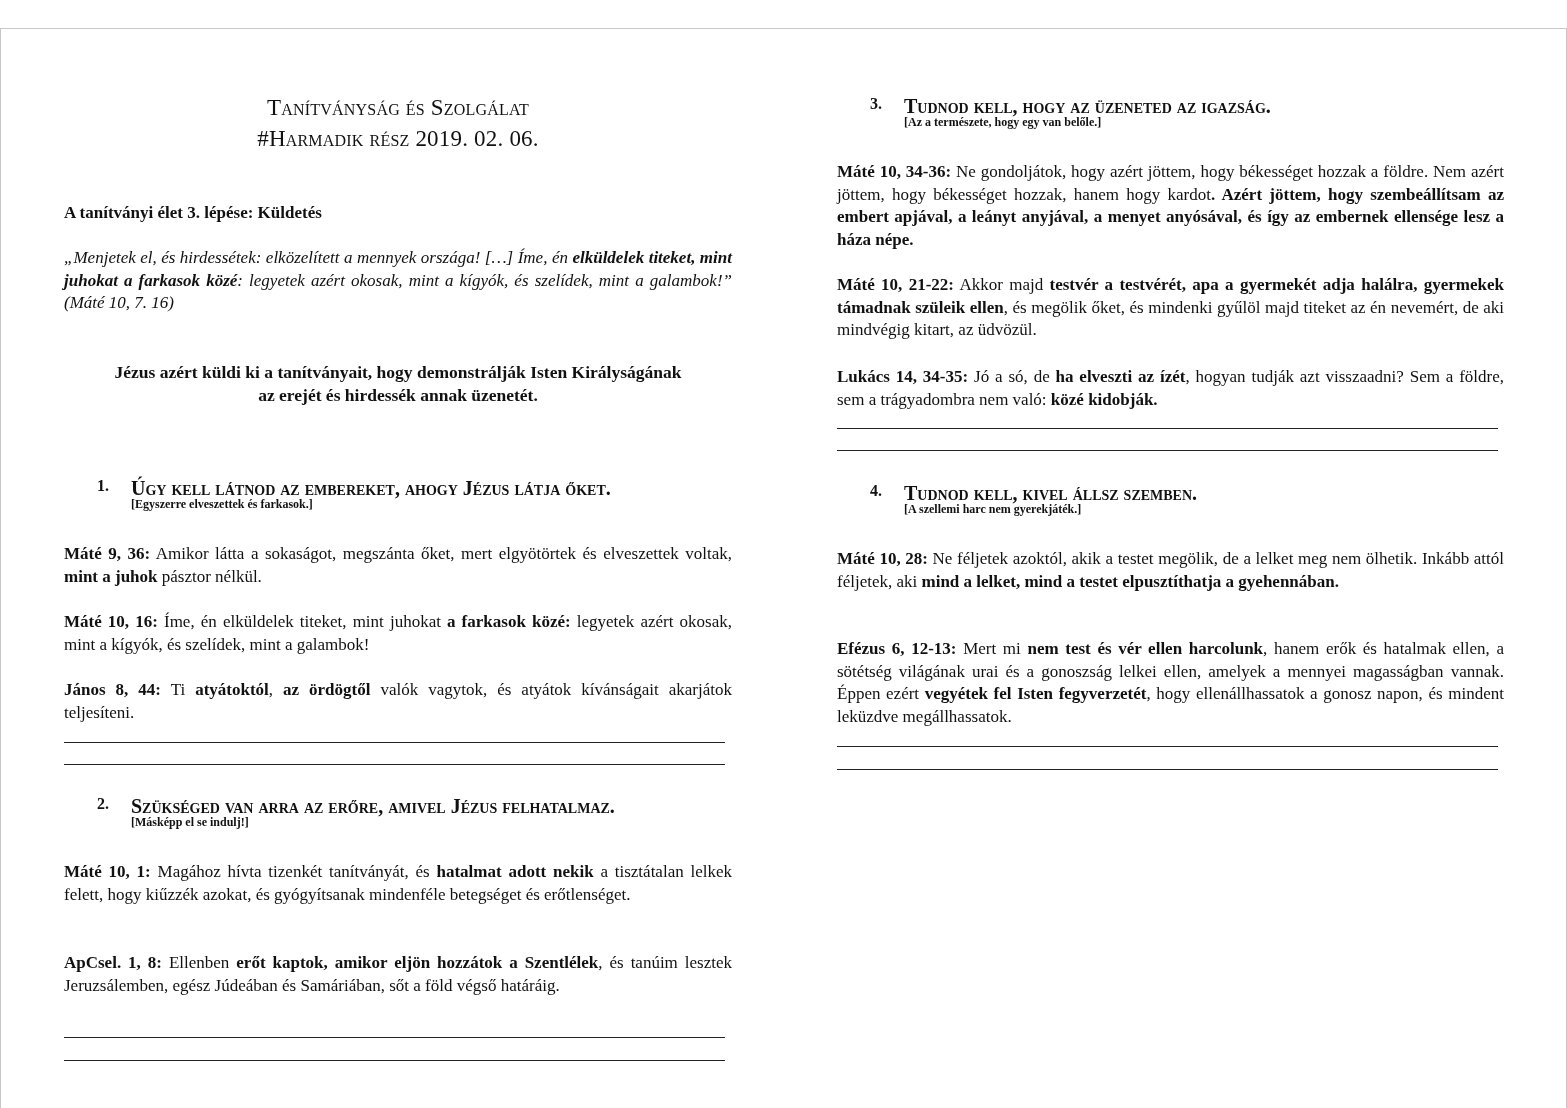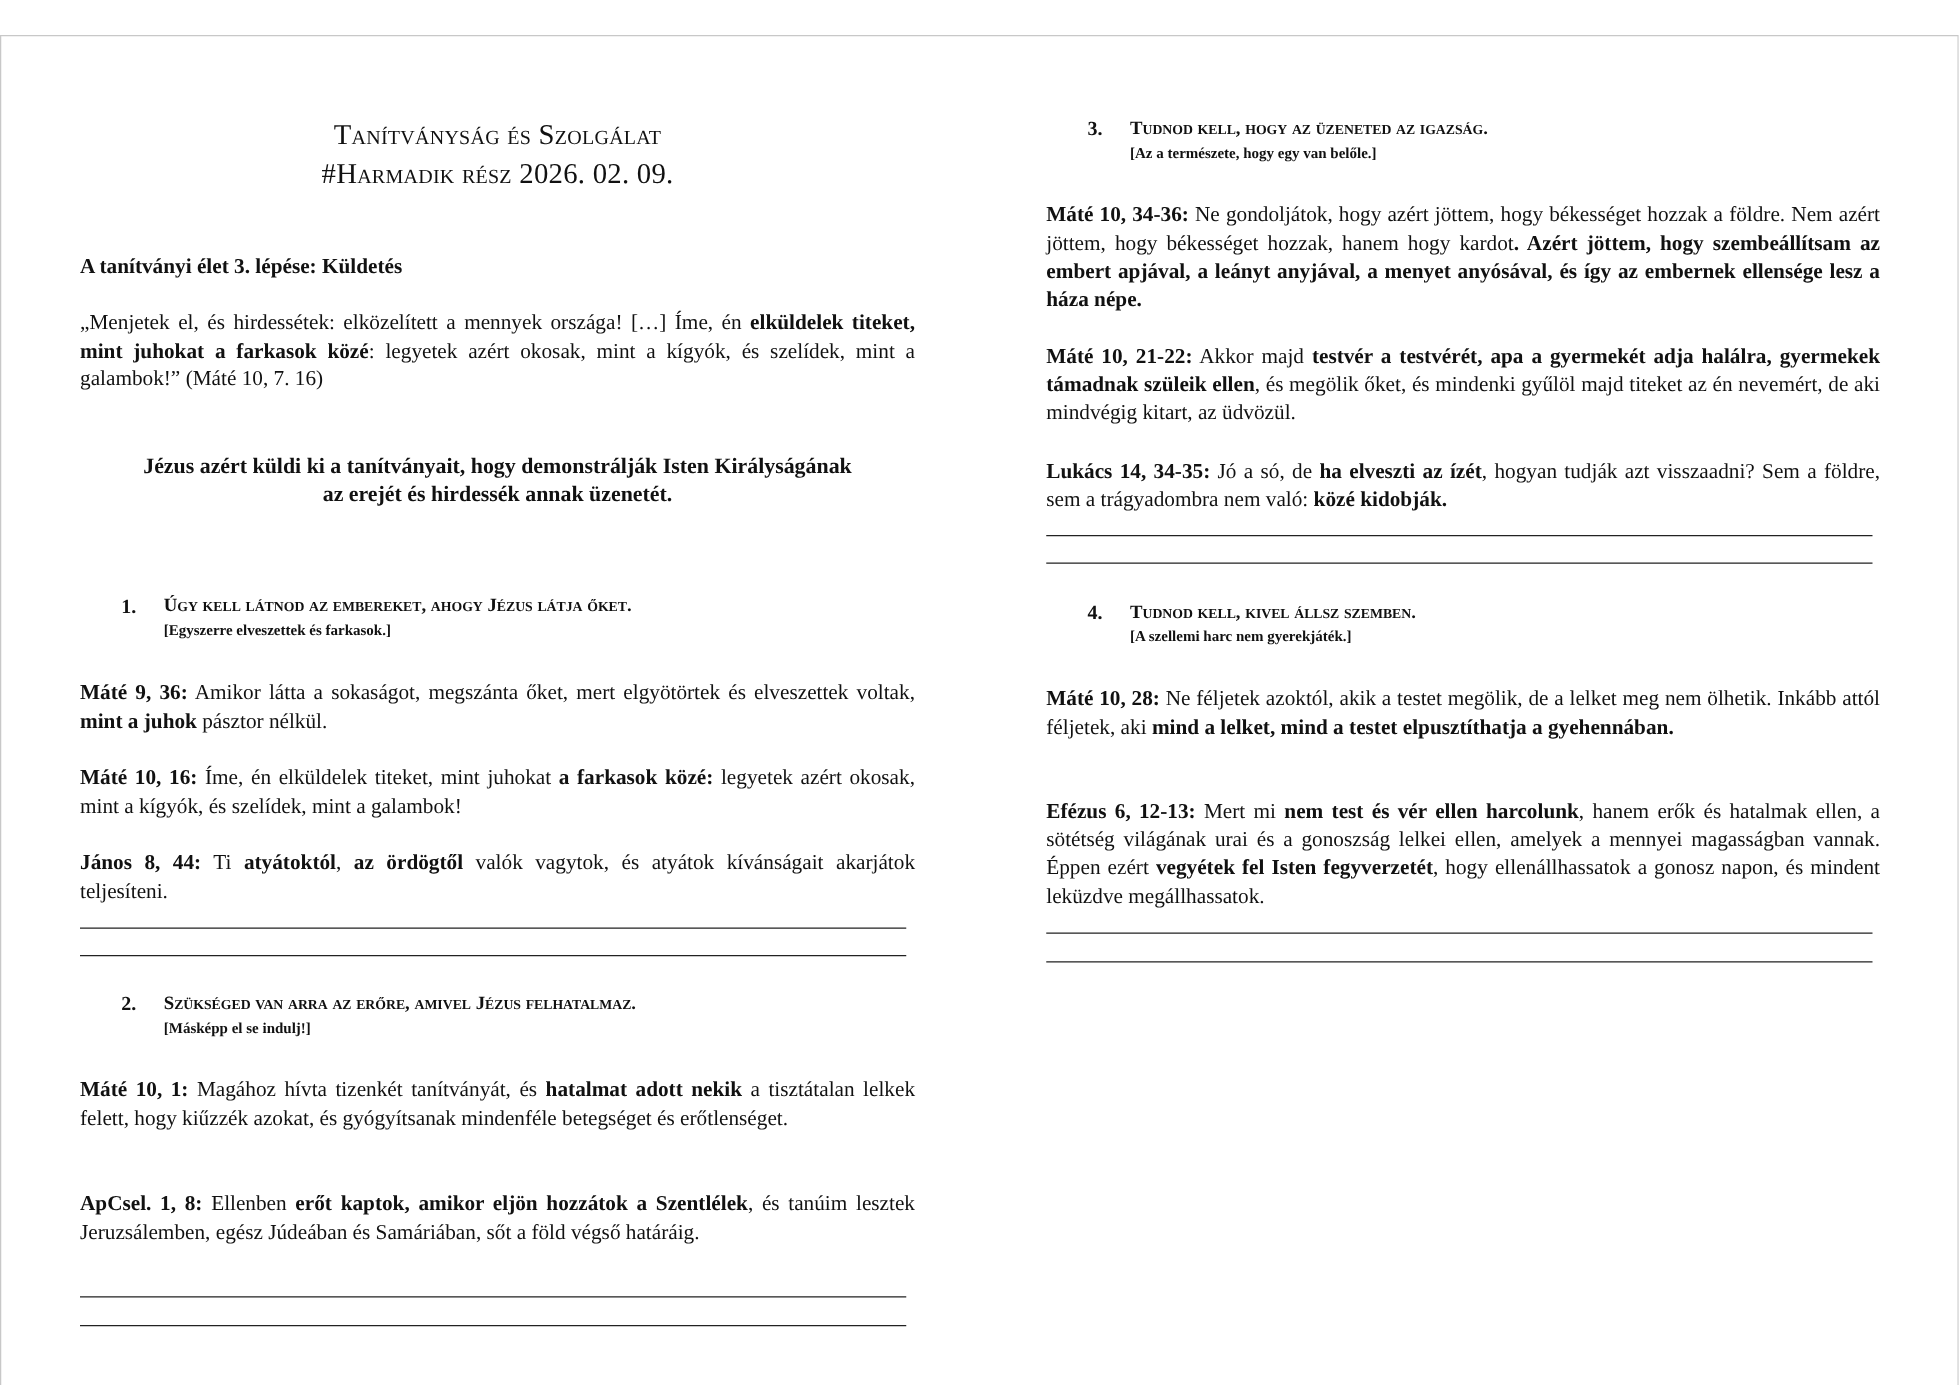--- a/index.html
+++ b/index.html
@@ -10,39 +10,39 @@
   .col { position: absolute; top: 0; }
   .col-left { left: 63px; width: 668px; }
   .col-right { left: 836px; width: 667px; }
   .doc-title { position: absolute; left: 0; width: 668px; text-align: center;
                font-size: 23px; line-height: 30px; font-variant: small-caps; letter-spacing: 0.2px; }
   .doc-title .t1 { position: absolute; top: 64px; left: 0; width: 100%; }
   .doc-title .t2 { position: absolute; top: 95px; left: 0; width: 100%; }
   .abs { position: absolute; left: 0; width: 100%; }
   .p { font-size: 17px; line-height: 22.7px; text-align: justify; text-align-last: left; }
   .b { font-weight: bold; }
-  .i { }
+  .i { font-style: italic; }
   .center { text-align: center; text-align-last: center; font-weight: bold; font-size: 17.5px; line-height: 23px; }
   .step { font-weight: bold; }
   .step .num { position: absolute; left: 33px; font-size: 16px; }
-  .step .caps { position: absolute; left: 67px; font-size: 15px; font-variant: small-caps; white-space: nowrap; text-align: right; }
+  .step .caps { position: absolute; left: 67px; font-size: 20px; font-variant: small-caps; white-space: nowrap; text-align: right; }
   .step .sub { position: absolute; left: 67px; font-size: 12px; white-space: nowrap; }
   .rule { position: absolute; left: 0; height: 0; border-top: 1.3px solid #222; }
   .col-left .rule { width: 661px; }
   .col-right .rule { width: 661px; }
 </style>
 </head>
 <body>
 
 <div class="page">
 
   <div class="col col-left">
     <div class="doc-title">
       <div class="t1">Tanítványság és Szolgálat</div>
-      <div class="t2">#Harmadik rész 2026. 02. 09.</div>
+      <div class="t2">#Harmadik rész 2019. 02. 06.</div>
     </div>
 
     <div class="abs p b" style="top:173px;">A tanítványi élet 3. lépése: Küldetés</div>
 
     <div class="abs p" style="top:218px;">
       <span class="i">„Menjetek el, és hirdessétek: elközelített a mennyek országa! […] Íme, én </span><span class="i b">elküldelek titeket, mint juhokat a farkasok közé</span><span class="i">: legyetek azért okosak, mint a kígyók, és szelídek, mint a galambok!”</span><span class="i"> (Máté 10, 7. 16)</span>
     </div>
 
     <div class="abs center" style="top:332px;">
       <div>Jézus azért küldi ki a tanítványait, hogy demonstrálják Isten Királyságának</div>

